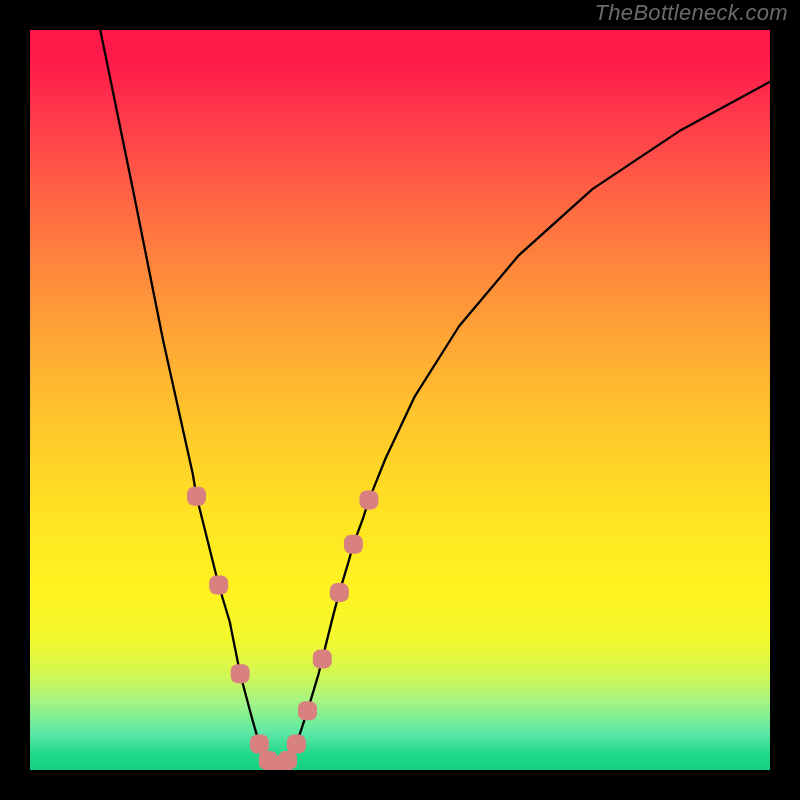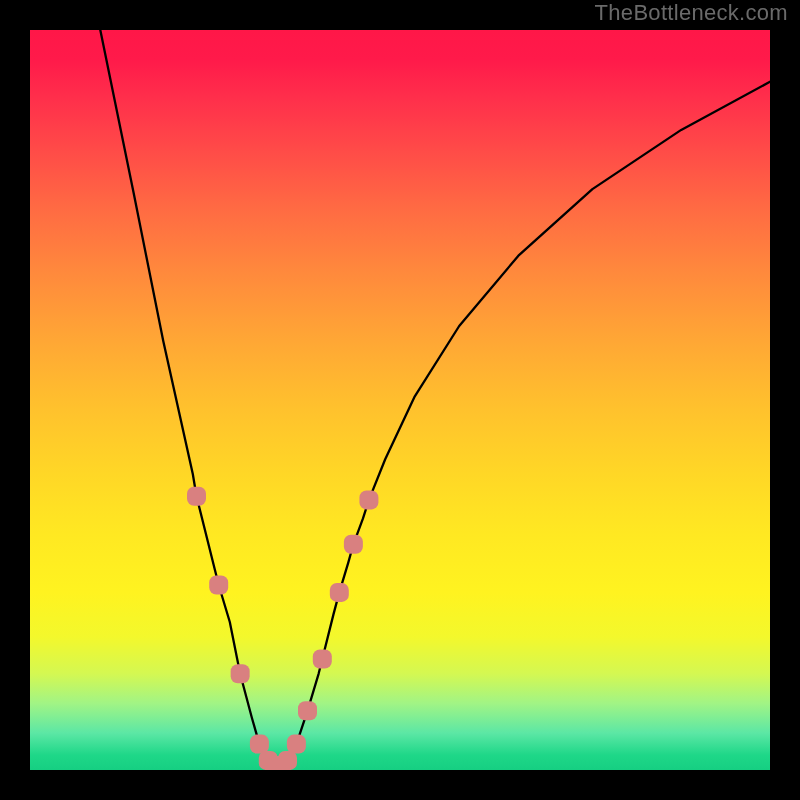--- a/index.html
+++ b/index.html
@@ -8,20 +8,21 @@
     width: 800px;
     height: 800px;
     background: #000;
     overflow: hidden;
     font-family: Arial, Helvetica, sans-serif;
   }
   .wrap {
     position: relative;
     width: 800px;
     height: 800px;
+    font-style: italic;
   }
   .watermark {
     position: absolute;
     top: 0;
     right: 12px;
     color: #6a6a6a;
     font-size: 22px;
     font-weight: 500;
     letter-spacing: 0.3px;
     z-index: 10;

